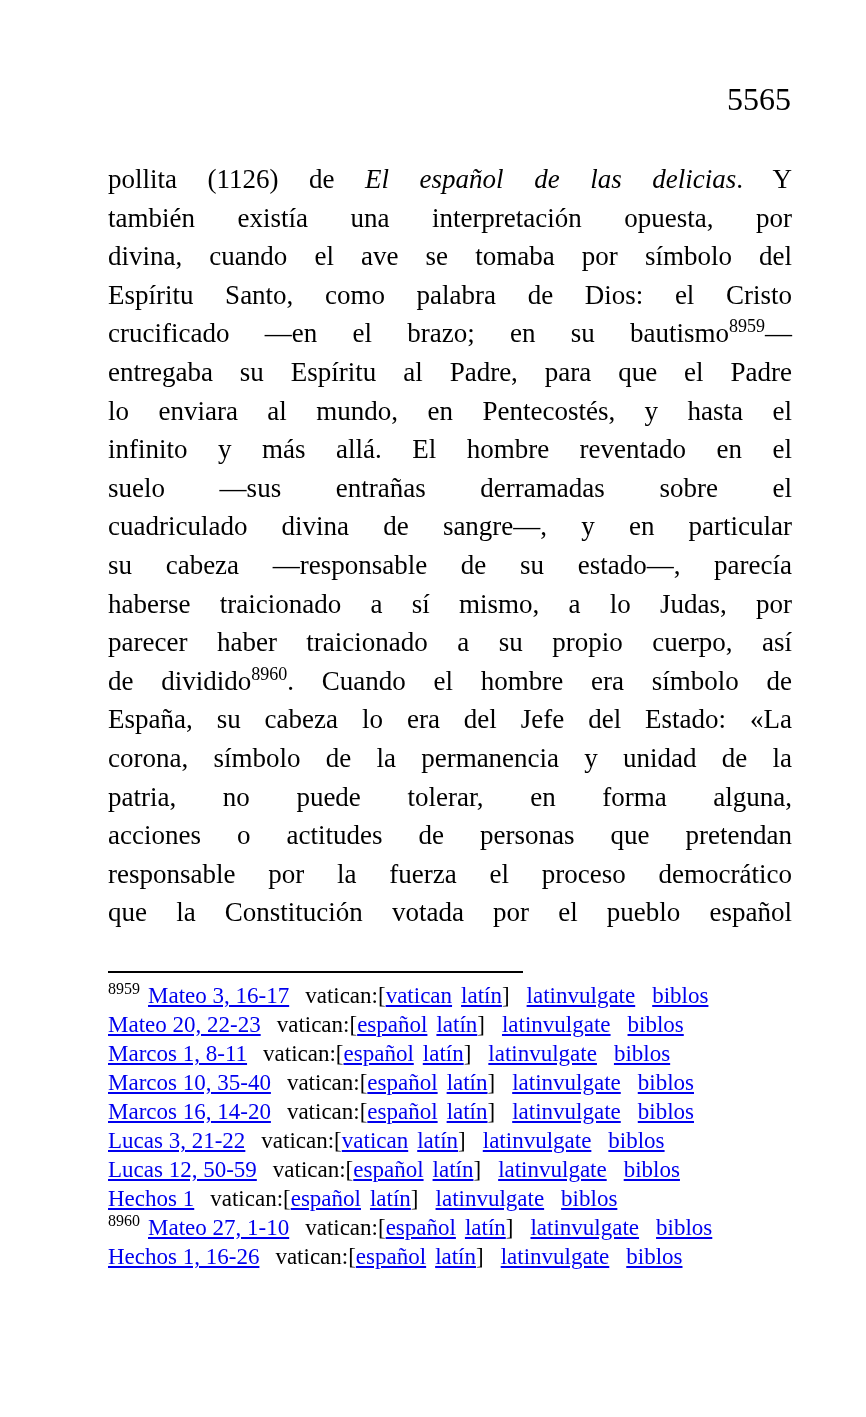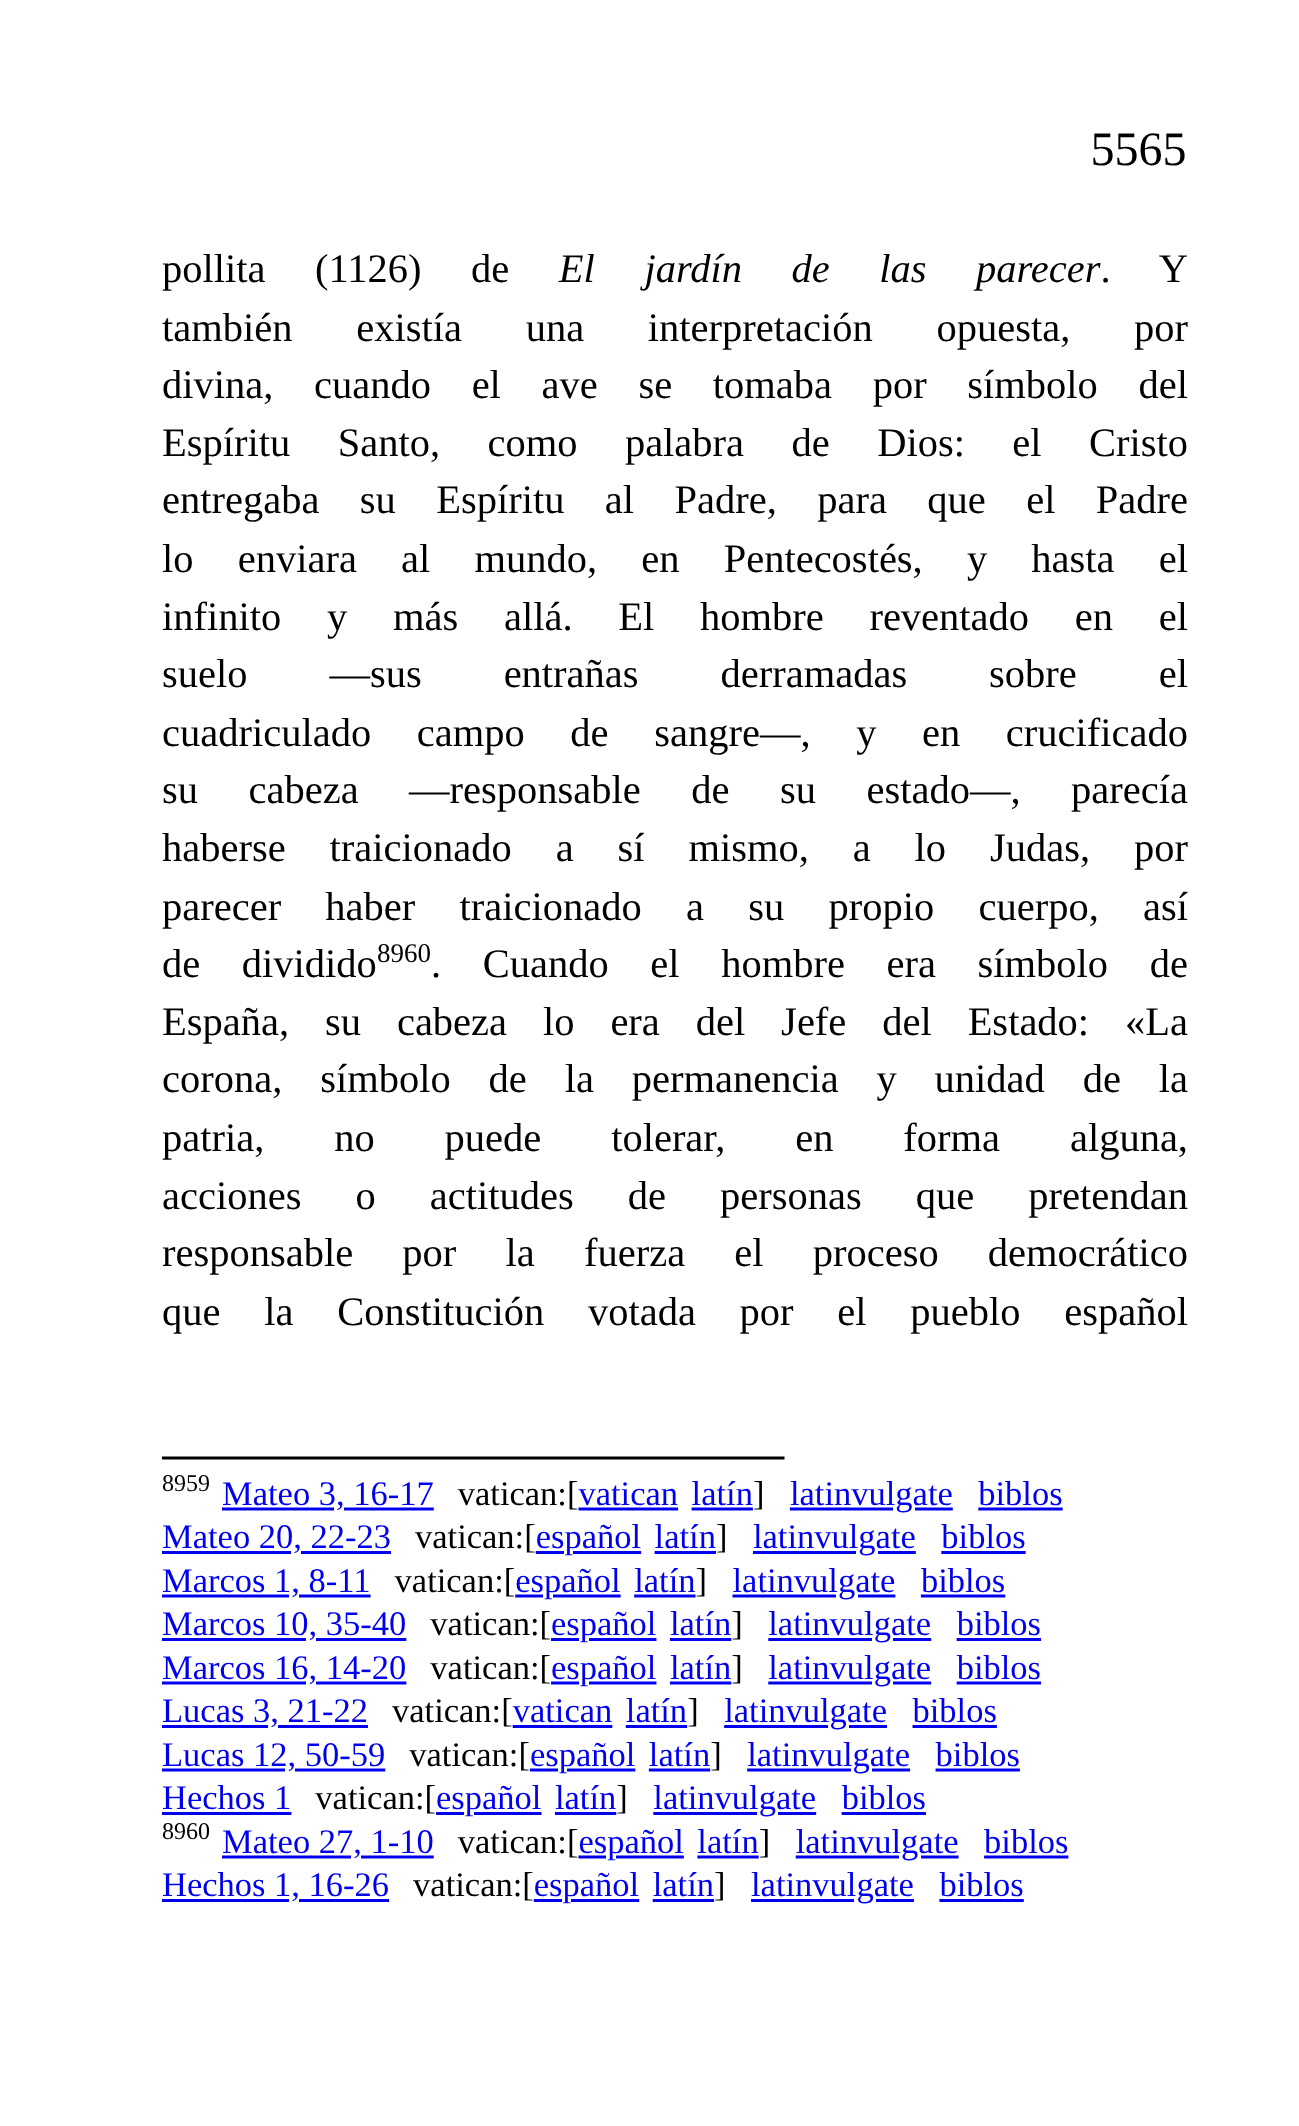--- a/index.html
+++ b/index.html
@@ -70,29 +70,30 @@
   .fn-l1{margin-right:9px;}
   .fn-close{margin-right:17px;}
   .fn-lv{margin-right:17px;}
 </style>
 </head>
 <body>
 
 <div class="page">
   <div class="page-number">5565</div>
   <div class="body-text" id="body-lines">
-      <div class="line"><span>pollita (1126) de </span><i>El jardín de las parecer</i><span>. Y</span></div>
+      <div class="line"><span>pollita (1126) de </span><i>El español de las delicias</i><span>. Y</span></div>
       <div class="line"><span>también existía una interpretación opuesta, por</span></div>
       <div class="line"><span>divina, cuando el ave se tomaba por símbolo del</span></div>
       <div class="line"><span>Espíritu Santo, como palabra de Dios: el Cristo</span></div>
+      <div class="line"><span>crucificado —en el brazo; en su bautismo</span><sup class="bsup">8959</sup><span>—</span></div>
       <div class="line"><span>entregaba su Espíritu al Padre, para que el Padre</span></div>
       <div class="line"><span>lo enviara al mundo, en Pentecostés, y hasta el</span></div>
       <div class="line"><span>infinito y más allá. El hombre reventado en el</span></div>
       <div class="line"><span>suelo —sus entrañas derramadas sobre el</span></div>
-      <div class="line"><span>cuadriculado campo de sangre—, y en crucificado</span></div>
+      <div class="line"><span>cuadriculado divina de sangre—, y en particular</span></div>
       <div class="line"><span>su cabeza —responsable de su estado—, parecía</span></div>
       <div class="line"><span>haberse traicionado a sí mismo, a lo Judas, por</span></div>
       <div class="line"><span>parecer haber traicionado a su propio cuerpo, así</span></div>
       <div class="line"><span>de dividido</span><sup class="bsup">8960</sup><span>. Cuando el hombre era símbolo de</span></div>
       <div class="line"><span>España, su cabeza lo era del Jefe del Estado: «La</span></div>
       <div class="line"><span>corona, símbolo de la permanencia y unidad de la</span></div>
       <div class="line"><span>patria, no puede tolerar, en forma alguna,</span></div>
       <div class="line"><span>acciones o actitudes de personas que pretendan</span></div>
       <div class="line"><span>responsable por la fuerza el proceso democrático</span></div>
       <div class="line"><span>que la Constitución votada por el pueblo español</span></div>

